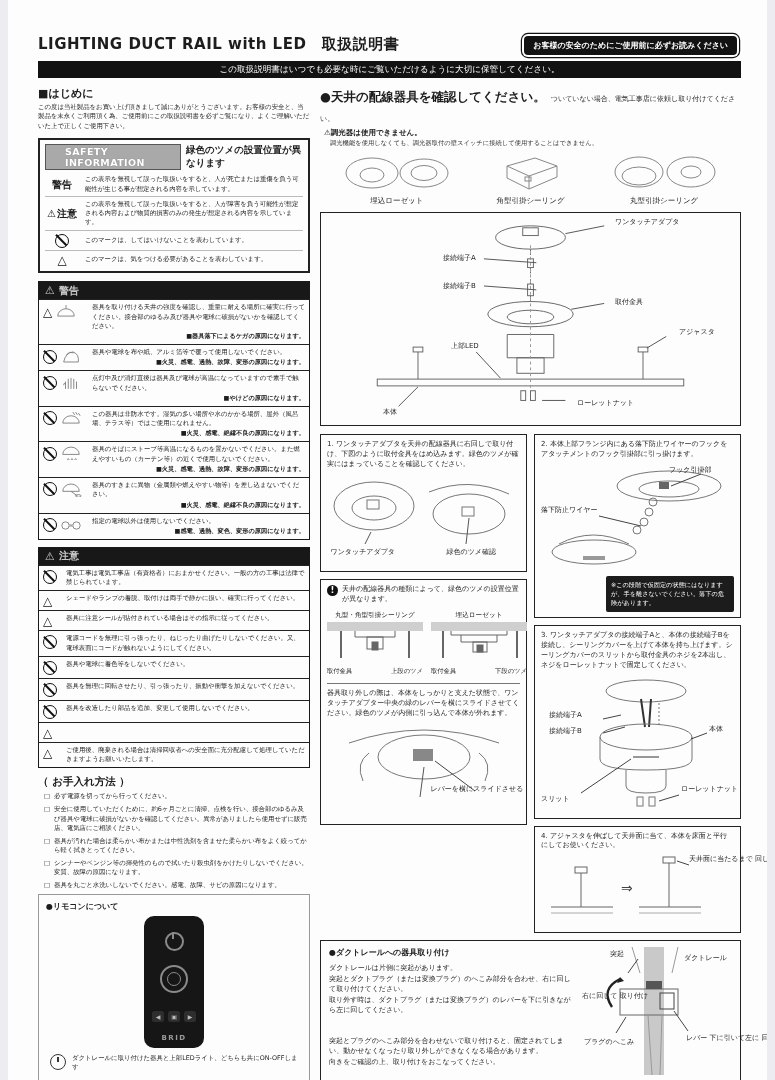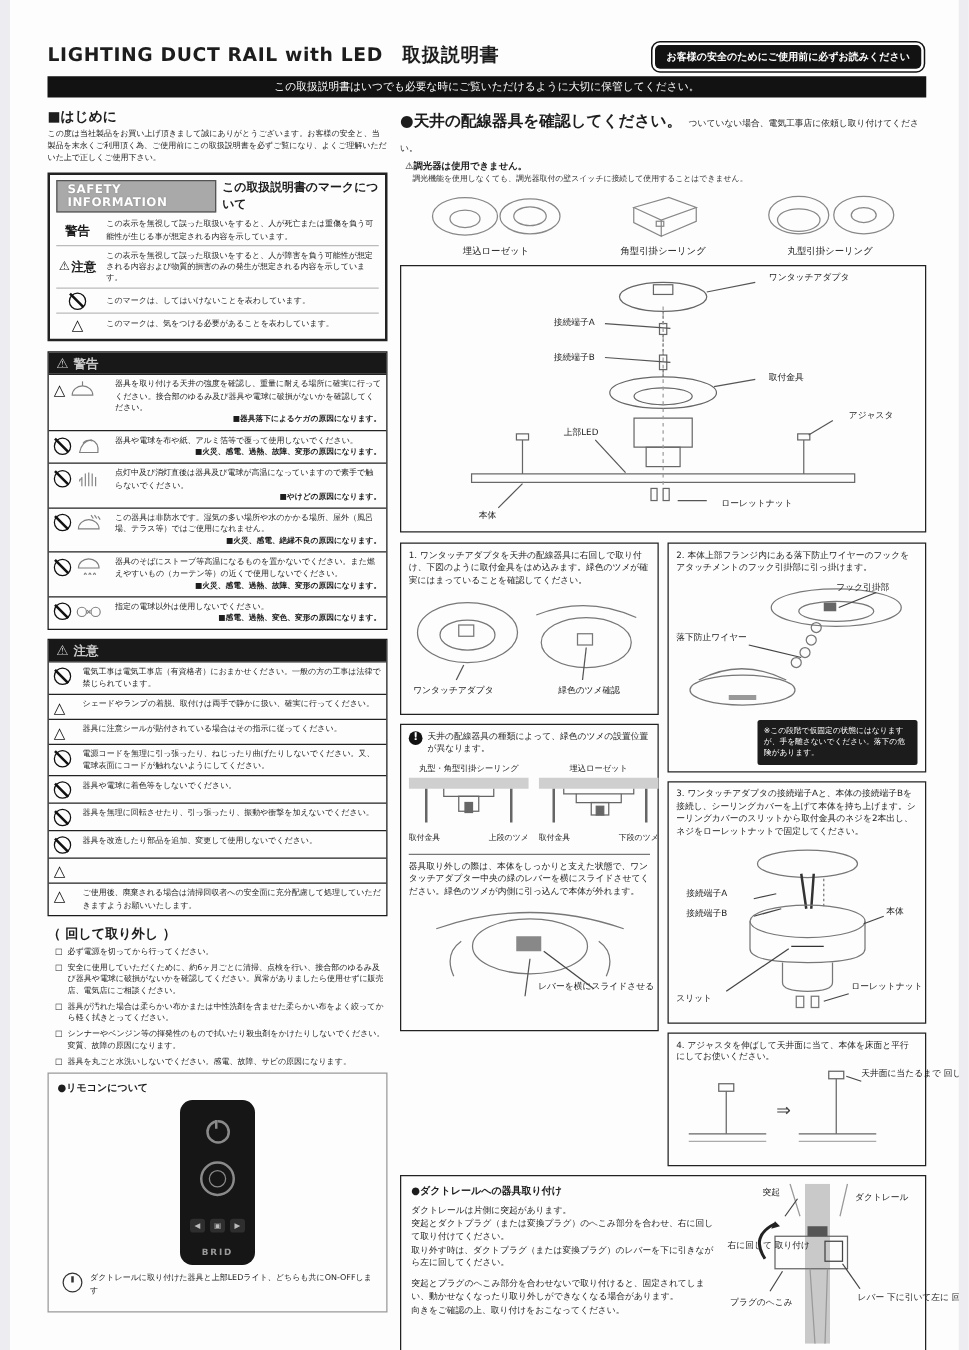--- a/index.html
+++ b/index.html
@@ -27,21 +27,21 @@
   .chk::before{content:"□";}
   .bang{flex:none;width:11px;height:11px;background:#111;color:#fff;border-radius:50%;
         font-size:8.5px;font-weight:bold;text-align:center;line-height:11px;}
   .bang::before{content:"!";}
   .lamp-pict{flex:none;opacity:.75;}
   
   .intro-title{font-size:11px;font-weight:bold;margin:0 0 2px;}
   .si-box{border:2px solid #222;padding:4px 5px 3px;margin:7px 0 8px;}
   .si-head{display:flex;align-items:center;gap:5px;margin-bottom:3px;}
   .si-badge{background:#a9a9a9;border:1.6px solid #555;color:#fff;font-weight:bold;font-size:9.5px;
-            padding:1px 8px;letter-spacing:.4px;text-shadow:0 0 1px #777;}
+            padding:1px 19px;letter-spacing:.4px;text-shadow:0 0 1px #777;}
   .si-title{font-size:9.5px;font-weight:bold;}
   .si-row{display:flex;align-items:center;gap:6px;padding:2.5px 0;border-top:1px solid #bbb;}
   .si-label{width:34px;flex:none;font-weight:bold;font-size:10px;display:flex;align-items:center;gap:1px;justify-content:center;}
   .si-icon{width:34px;flex:none;display:flex;justify-content:center;}
   
   .sec{border:1.6px solid #1a1a1a;margin-bottom:7px;}
   .sec-head{background:#181818;color:#c9c9c9;font-weight:bold;font-size:10px;padding:1.5px 6px;display:flex;align-items:center;gap:4px;}
   .sec-head .warnmark{color:#c9c9c9;font-size:11px;}
   .srow{display:flex;gap:5px;padding:3px 4px;border-top:1px solid #222;align-items:flex-start;}
   .srow:first-of-type{border-top:none;}
@@ -112,21 +112,21 @@
     <div class="lcol">
 
       <div>
         <div class="intro-title">■はじめに</div>
         <div class="t65">この度は当社製品をお買い上げ頂きまして誠にありがとうございます。お客様の安全と、当製品を末永くご利用頂く為、ご使用前にこの取扱説明書を必ずご覧になり、よくご理解いただいた上で正しくご使用下さい。</div>
       </div>
 
       <div class="si-box">
         <div class="si-head">
           <span class="si-badge">SAFETY INFORMATION</span>
-          <span class="si-title">この取扱説明書のマークについて</span>
+          <span class="si-title">緑色のツメの設置位置が異なります</span>
         </div>
         <div class="si-row" style="border-top:none">
           <span class="si-label">警告</span>
           <span class="t65">この表示を無視して誤った取扱いをすると、人が死亡または重傷を負う可能性が生じる事が想定される内容を示しています。</span>
         </div>
         <div class="si-row">
           <span class="si-label">
               <span class="warnmark"></span>
               <span>注意</span>
             </span>
@@ -202,20 +202,32 @@
                 <path d="M8 15 q1 -3 2 0 M12 15 q1 -3 2 0 M16 15 q1 -3 2 0" fill="none" stroke="#555"></path>
               </svg>
             </div>
           <div class="sbody t65"><span>器具のそばにストーブ等高温になるものを置かないでください。また燃えやすいもの（カーテン等）の近くで使用しないでください。</span>
             <div class="sresult">■火災、感電、過熱、故障、変形の原因になります。</div></div>
         </div>
         <div class="srow">
           <div class="sicon">
               <span class="noc"></span>
             <svg class="lamp-pict" width="22" height="15" viewBox="0 0 24 16">
+                <path d="M3 10 A9 8 0 0 1 21 10 Z" fill="none" stroke="#555"></path>
+                <path d="M12 10 l7 5" stroke="#555"></path>
+                <ellipse cx="20" cy="15" rx="3" ry="1.4" fill="none" stroke="#555"></ellipse>
+              </svg>
+            </div>
+          <div class="sbody t65"><span>器具のすきまに異物（金属類や燃えやすい物等）を差し込まないでください。</span>
+            <div class="sresult">■火災、感電、絶縁不良の原因になります。</div></div>
+        </div>
+        <div class="srow">
+          <div class="sicon">
+              <span class="noc"></span>
+            <svg class="lamp-pict" width="22" height="15" viewBox="0 0 24 16">
                 <circle cx="6" cy="8" r="4" fill="none" stroke="#555"></circle>
                 <circle cx="18" cy="8" r="4" fill="none" stroke="#555"></circle>
                 <path d="M10.5 6.5 l3 3 M13.5 6.5 l-3 3" stroke="#555"></path>
               </svg>
             </div>
           <div class="sbody t65"><span>指定の電球以外は使用しないでください。</span>
             <div class="sresult">■感電、過熱、変色、変形の原因になります。</div></div>
         </div>
       </div>
 
@@ -273,21 +285,21 @@
           </div>
         <div class="srow">
             <div class="sicon narrow">
               <span class="tri"></span>
             </div>
             <div class="sbody t65">ご使用後、廃棄される場合は清掃回収者への安全面に充分配慮して処理していただきますようお願いいたします。</div>
           </div>
       </div>
 
       <div>
-        <div class="care-title">（ 回して取り外し ）</div>
+        <div class="care-title">（ お手入れ方法 ）</div>
         <div class="care-item t65">
             <span class="chk"></span>
             <span>必ず電源を切ってから行ってください。</span>
           </div>
         <div class="care-item t65">
             <span class="chk"></span>
             <span>安全に使用していただくために、約6ヶ月ごとに清掃、点検を行い、接合部のゆるみ及び器具や電球に破損がないかを確認してください。異常がありましたら使用せずに販売店、電気店にご相談ください。</span>
           </div>
         <div class="care-item t65">
             <span class="chk"></span>
@@ -569,21 +581,21 @@
           </div>
         </div>
       </div>
 
       <div class="duct-box">
         <div class="duct-left">
           <div class="duct-title">●ダクトレールへの器具取り付け</div>
           <div class="pre">ダクトレールは片側に突起があります。
 突起とダクトプラグ（または変換プラグ）のへこみ部分を合わせ、右に回して取り付けてください。
 取り外す時は、ダクトプラグ（または変換プラグ）のレバーを下に引きながら左に回してください。</div>
-          <div class="pre" style="margin-top:6px">突起とプラグのへこみ部分を合わせないで取り付けると、固定されてしまい、動かせなくなったり取り外しができなくなる場合があります。
+          <div class="pre" style="margin-top:20px">突起とプラグのへこみ部分を合わせないで取り付けると、固定されてしまい、動かせなくなったり取り外しができなくなる場合があります。
 向きをご確認の上、取り付けをおこなってください。</div>
         </div>
         <div class="duct-fig">
           <svg width="150" height="128" viewBox="0 0 150 128">
             <rect x="62" y="0" width="20" height="128" fill="#c9c9c9" stroke="none"></rect>
             <g stroke="#666" fill="none">
               <path d="M50 0 l8 26 M96 0 l-6 26" stroke="#999"></path>
               <rect x="38" y="42" width="58" height="26"></rect>
               <rect x="78" y="46" width="14" height="16" stroke="#444"></rect>
               <rect x="64" y="34" width="16" height="8" fill="#555" stroke="none"></rect>

